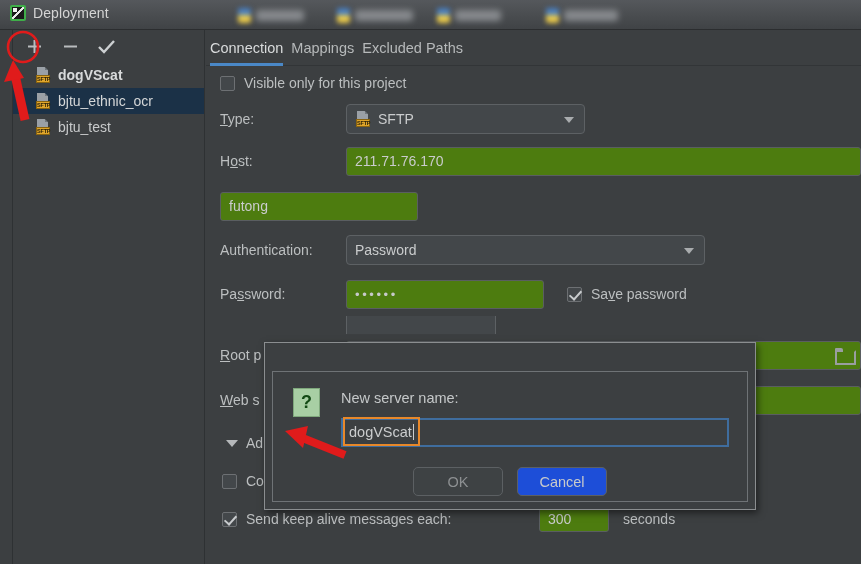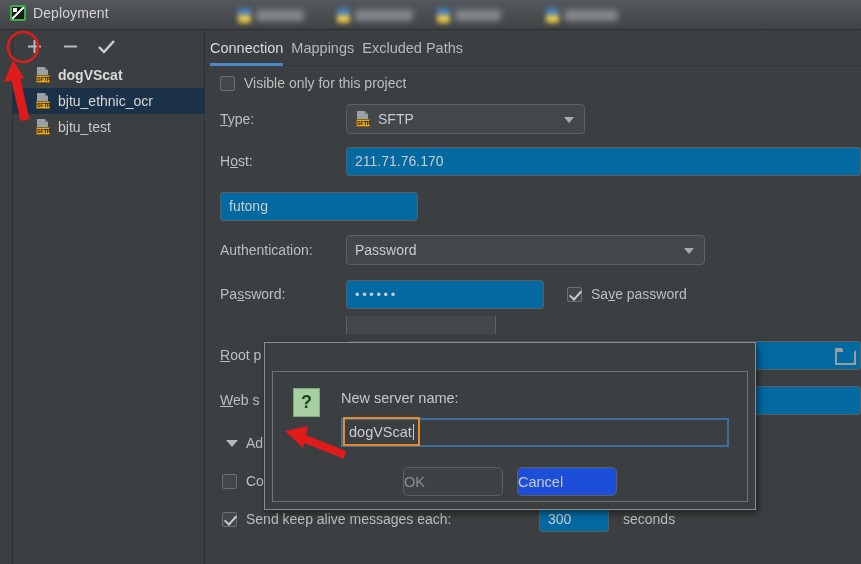--- a/index.html
+++ b/index.html
@@ -158,21 +158,21 @@
   .check.on::after {
     content: ""; position: absolute; left: 4px; top: 0px;
     width: 5px; height: 10px;
     border: solid #c9ccce; border-width: 0 2px 2px 0;
     transform: rotate(42deg);
   }
   .checklabel { font-size: 14px; color: #bcbfc0; margin-left: 9px; }
   .checklabel u { text-decoration: underline; }
 
   .txtfield {
-    height: 29px; background: #0369a1;
+    height: 29px; background: #4d7c0f;
     border: 1px solid #5a5e61; border-radius: 3px;
     display: flex; align-items: center; padding: 0 8px;
     font-size: 14px; color: #cacccd;
   }
   .combo {
     height: 30px; background: #43474a;
     border: 1px solid #5d6164; border-radius: 4px;
     display: flex; align-items: center; padding: 0 8px;
     font-size: 14px; color: #cacccd;
     position: relative;
@@ -287,23 +287,23 @@
   }
   .caret {
     display: inline-block; width: 1px; height: 16px;
     background: #cbcdce; margin-left: 1px;
   }
   .modal-buttons {
     position: absolute; left: 0; right: 0; top: 95px;
     display: flex; justify-content: center; gap: 14px;
   }
   .mbtn {
-    width: 100px; height: 29px;
+    width: 90px; height: 29px;
     border: 1px solid #5c6063; border-radius: 5px;
-    display: flex; align-items: center; justify-content: flex-start;
+    display: flex; align-items: center; justify-content: center;
     font-size: 14.5px;
   }
   .mbtn.ok { background: #3e4244; color: #8d9092; }
   .mbtn.cancel { background: #1d4ed8; color: #c8cacb; }
 
   
   .anno { position: absolute; z-index: 60; pointer-events: none; }
 </style>
 </head>
 <body>

